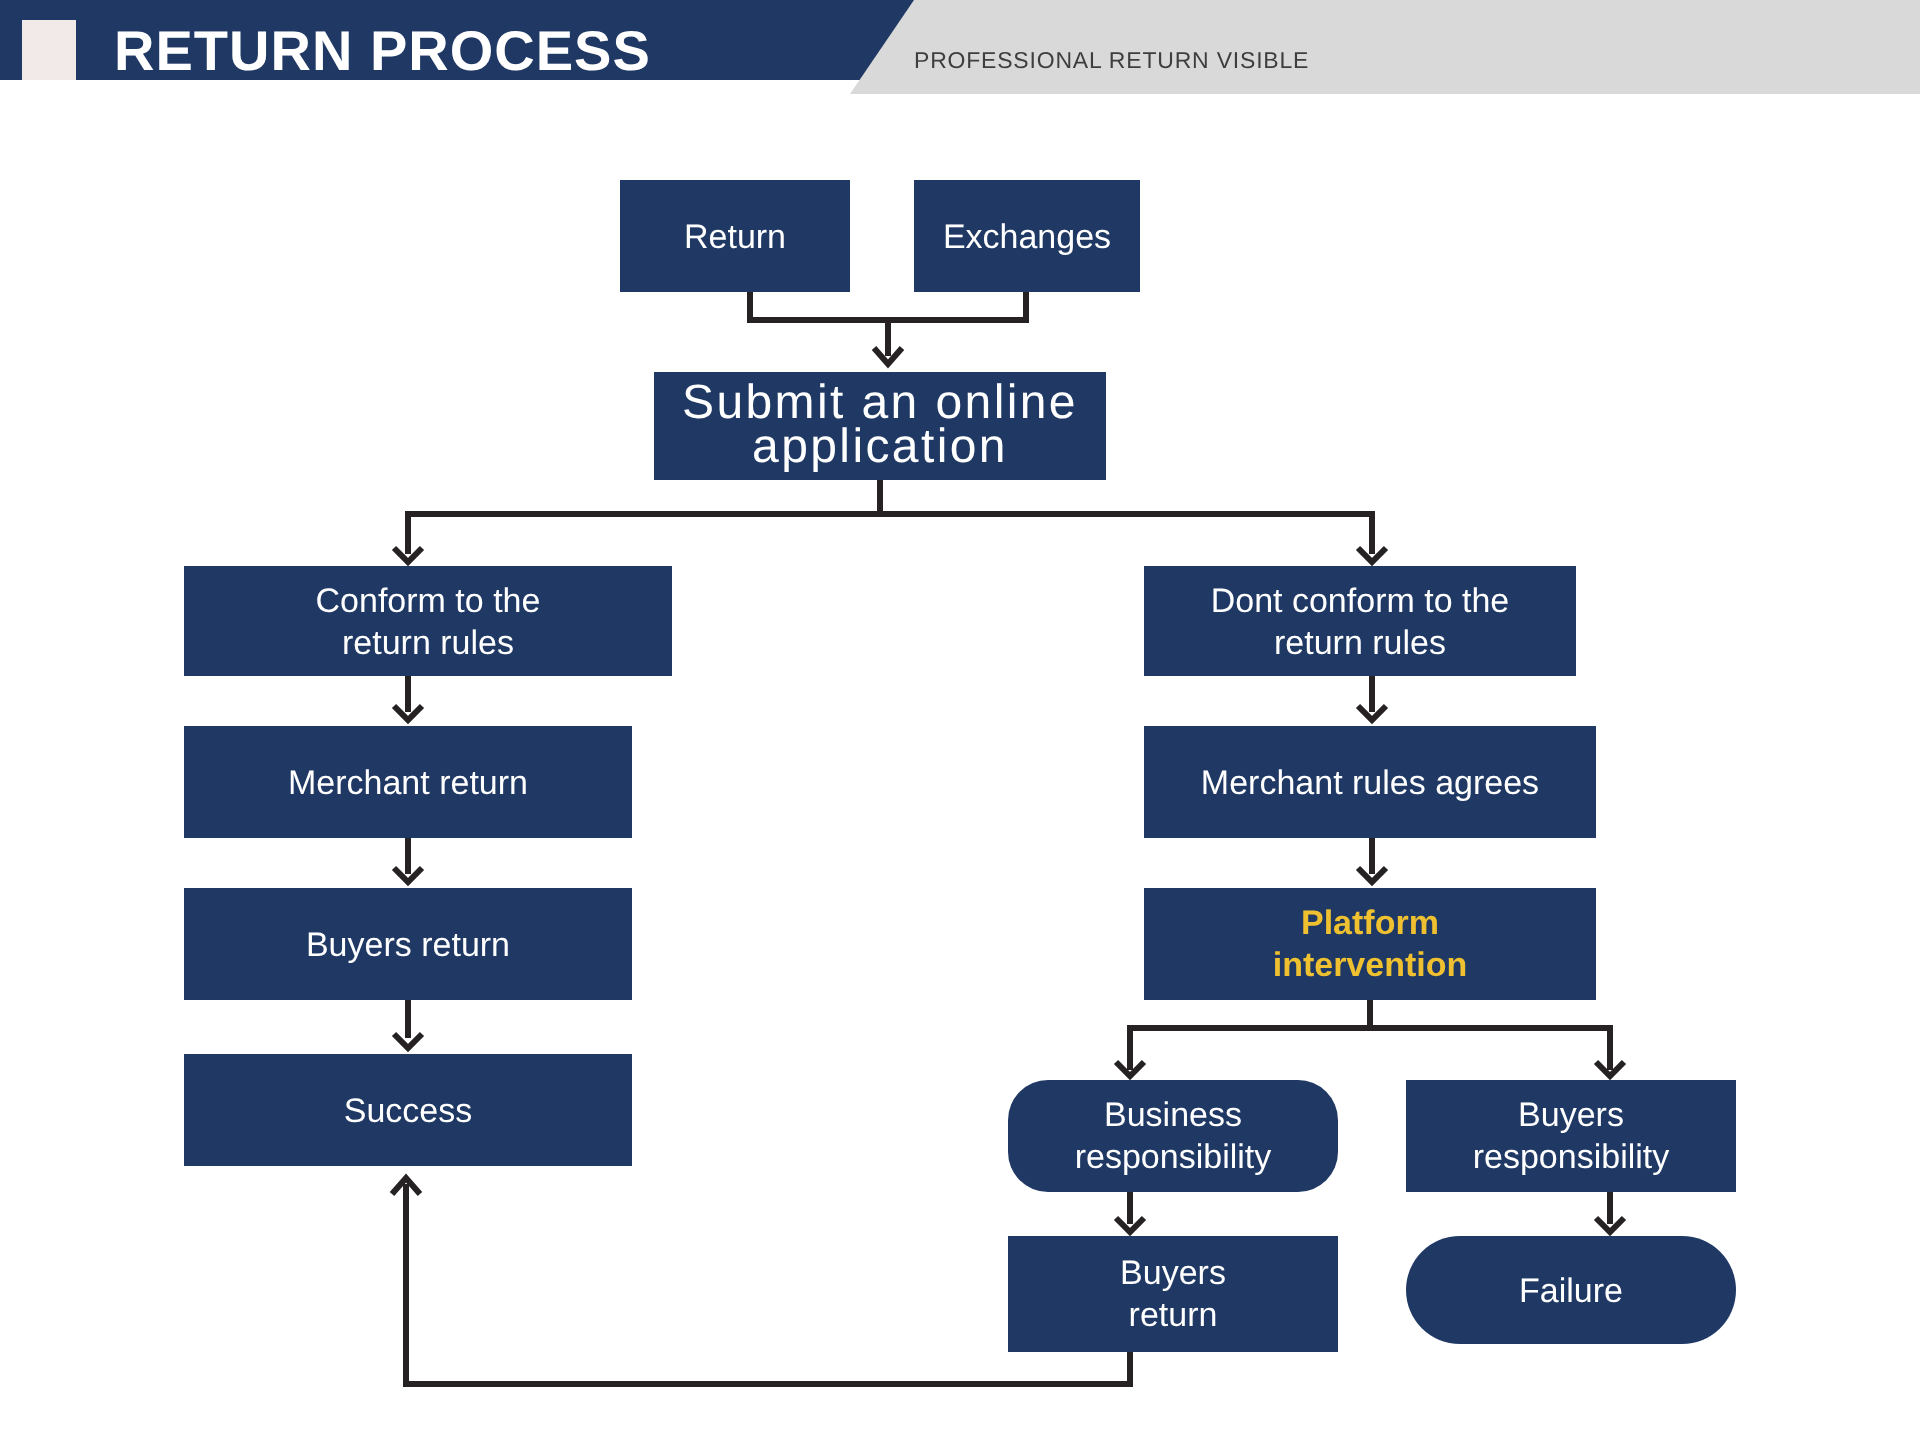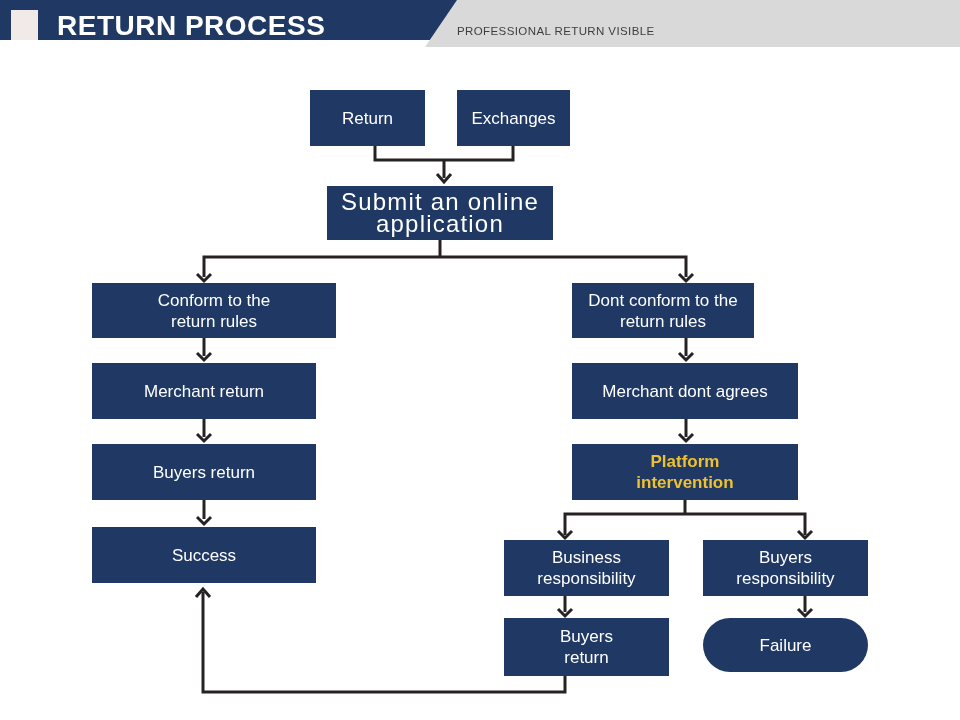--- a/index.html
+++ b/index.html
@@ -110,29 +110,29 @@
 
   <div class="node" style="left:92px;top:283px;width:244px;height:55px;">Conform to the
 return rules</div>
 
   <div class="node" style="left:92px;top:363px;width:224px;height:56px;">Merchant return</div>
 
   <div class="node" style="left:92px;top:444px;width:224px;height:56px;">Buyers return</div>
 
   <div class="node" style="left:92px;top:527px;width:224px;height:56px;">Success</div>
 
-  <div class="node" style="left:572px;top:283px;width:182px;height:55px;">Dont conform to the
+  <div class="node" style="left:572px;top:283px;width:216px;height:55px;">Dont conform to the
 return rules</div>
 
-  <div class="node" style="left:572px;top:363px;width:226px;height:56px;">Merchant dont agrees</div>
+  <div class="node" style="left:572px;top:363px;width:226px;height:56px;">Merchant rules agrees</div>
 
   <div class="node gold" style="left:572px;top:444px;width:226px;height:56px;">Platform
 intervention</div>
 
-  <div class="node" style="left:504px;top:540px;width:165px;height:56px;">Business
+  <div class="node" style="left:504px;top:540px;width:165px;height:56px;border-radius:20px;">Business
 responsibility</div>
 
   <div class="node" style="left:703px;top:540px;width:165px;height:56px;">Buyers
 responsibility</div>
 
   <div class="node" style="left:504px;top:618px;width:165px;height:58px;">Buyers
 return</div>
 
   <div class="node" style="left:703px;top:618px;width:165px;height:54px;border-radius:27px;">Failure</div>
 

